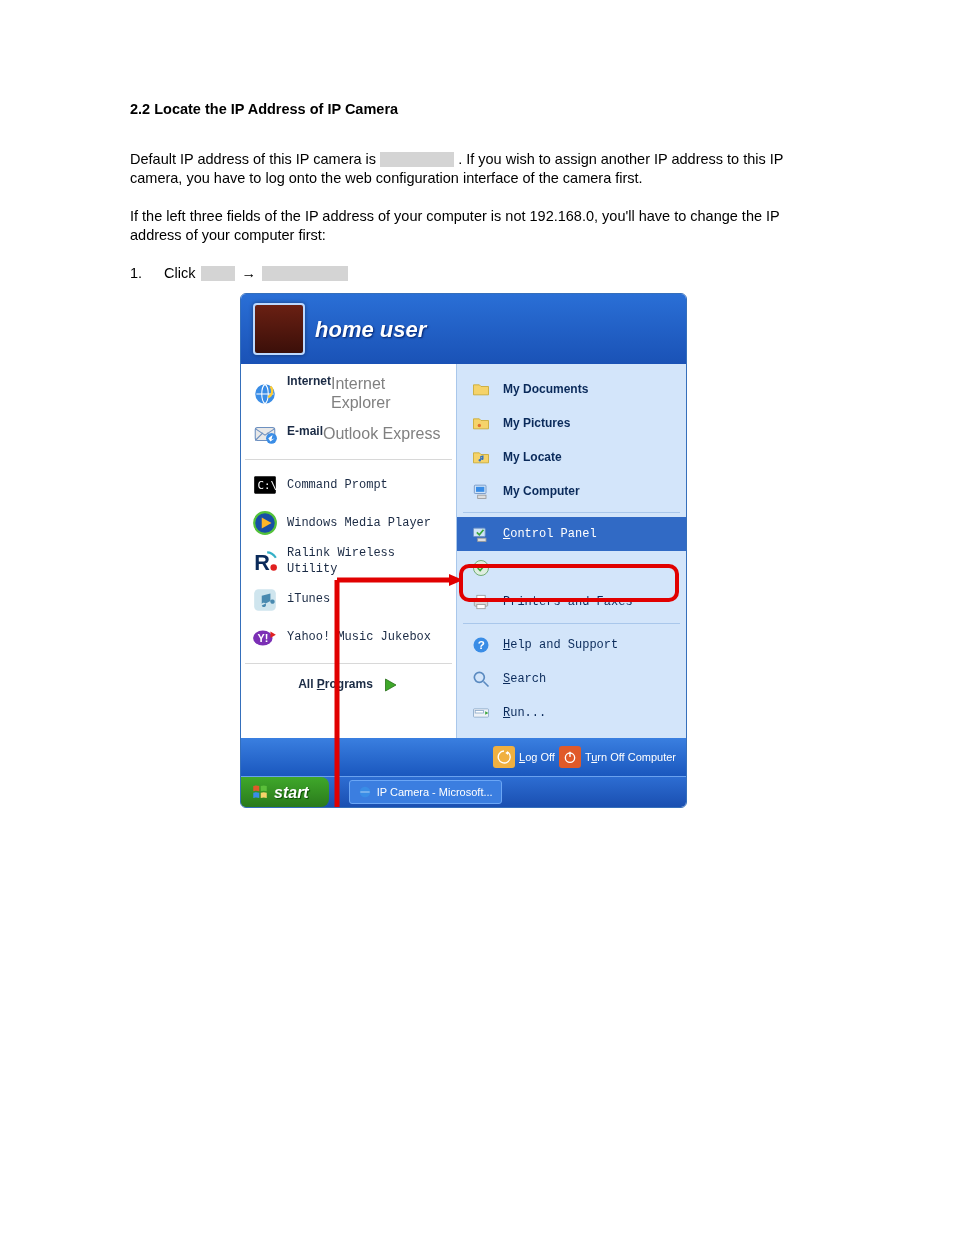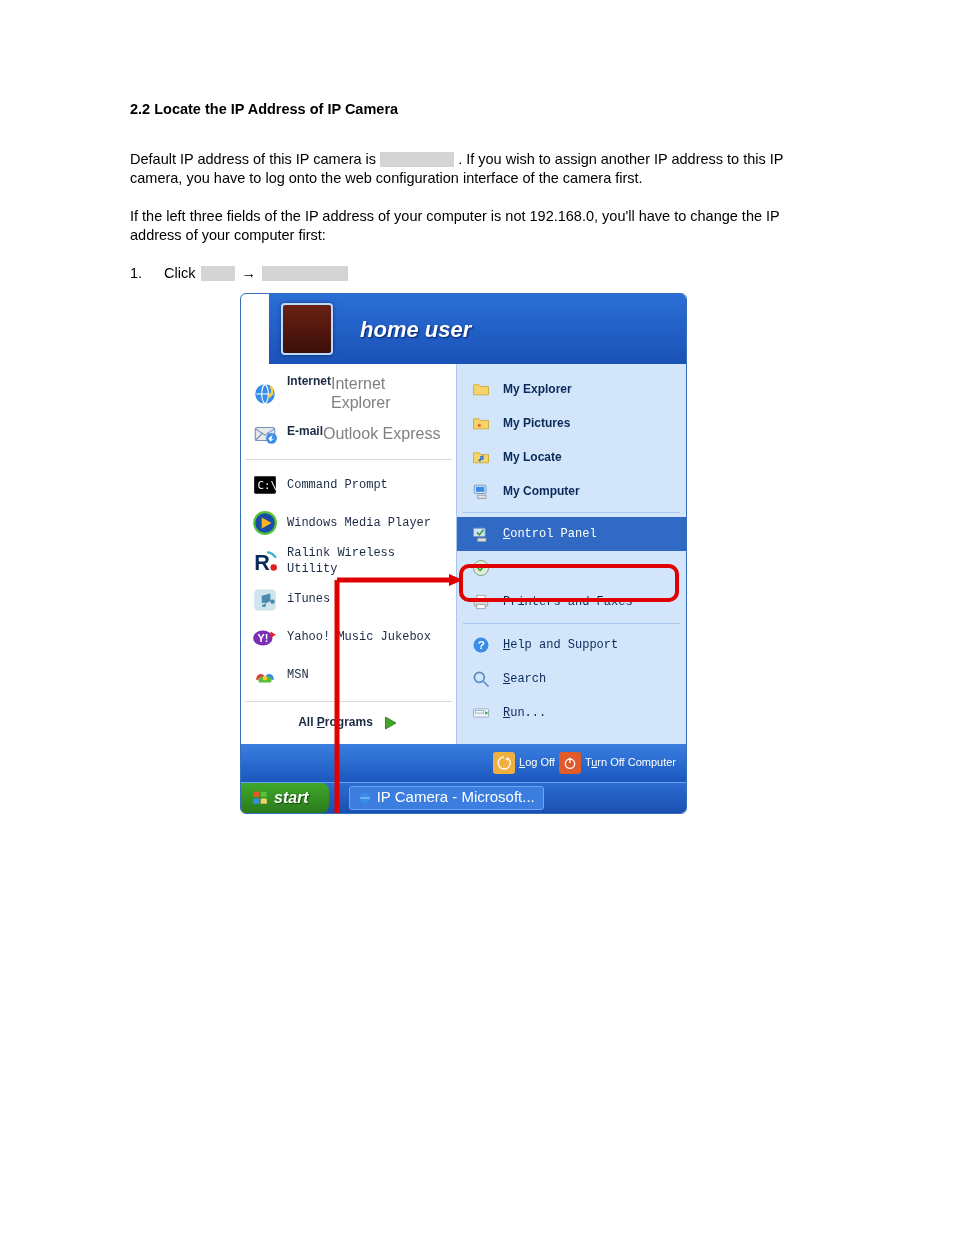--- a/index.html
+++ b/index.html
@@ -46,22 +46,21 @@
     overflow: hidden;
     position: relative;
     font-family: Tahoma, Arial, sans-serif;
   }
   .sm-header {
     height: 70px;
     background: linear-gradient(#2a6fd6, #1a52b6);
     display: flex;
     align-items: center;
     padding: 0 12px;
-    gap: 27px;
-    margin-left: 28px;
+    gap: 10px;
   }
   .sm-avatar {
     width: 48px; height: 48px;
     border: 2px solid #bcd9ff;
     border-radius: 4px;
     background: linear-gradient(#6a2013, #3b0f09);
     box-shadow: 0 0 4px rgba(0,0,0,.4);
   }
   .sm-user {
     color: #fff;
@@ -155,21 +154,21 @@
     color: #fff; font-weight: bold; font-style: italic; font-size: 16px;
     text-shadow: 1px 1px 1px #0a4a00;
   }
   .tasktab {
     margin-left: 20px;
     height: 22px;
     background: #3b7ee0;
     border: 1px solid #6ba6f5;
     border-radius: 3px;
     display: flex; align-items: center; gap: 5px;
-    padding: 0 8px; font-size: 15px; color: #fff;
+    padding: 0 8px; font-size: 11px; color: #fff;
   }
 
   .red-box {
     position: absolute;
     border: 4px solid #e10000;
     border-radius: 10px;
     pointer-events: none;
   }
   .red-arrow {
     position: absolute;
@@ -289,51 +288,39 @@
           <div class="icon">
             <svg viewBox="0 0 24 24">
                 <ellipse cx="10" cy="12" rx="9" ry="7" fill="#7b2fb5"></ellipse>
                 <text x="5" y="16" font-size="10" font-weight="bold" fill="#fff">Y!</text>
                 <path d="M17 6l5 3-5 3z" fill="#e02020"></path>
               </svg>
           </div>
           <span class="sm-label">Yahoo! Music Jukebox</span>
         </div>
 
-        <div class="sm-item">
-          <div class="icon">
-            <svg viewBox="0 0 24 24">
-                <path d="M6 18c-3-2-3-8 2-9 2-4 8-4 10 0 5 1 5 7 2 9" fill="none"></path>
-                <path d="M4 16c-1-6 6-8 8-3" fill="#e04040"></path>
-                <path d="M12 13c2-5 9-3 8 3" fill="#3a8de6"></path>
-                <path d="M7 18c-3-2 0-7 5-5 5-2 8 3 5 5z" fill="#5bbf3b"></path>
-                <circle cx="12" cy="14" r="2" fill="#ffcc33"></circle>
-              </svg>
-          </div>
-          <span class="sm-label">MSN</span>
-        </div>
 
         <div class="lsep"></div>
 
         <div class="sm-allprograms">
           <span><span>All </span><span class="under">P</span><span>rograms</span></span>
           <svg width="18" height="18" viewBox="0 0 24 24">
               <polygon points="6,4 20,12 6,20" fill="#3fa82a" stroke="#1f6a11"></polygon>
             </svg>
         </div>
       </div>
 
       <div class="sm-right">
         <div class="sm-item rsmall">
           <div class="icon small">
               <svg viewBox="0 0 24 24">
                 <path d="M3 7h7l2 2h9v10H3z" fill="#f5d36a" stroke="#c9a82f"></path>
               </svg>
             </div>
-          <span class="sm-bold">My Explorer</span>
+          <span class="sm-bold">My Documents</span>
         </div>
         <div class="sm-item rsmall">
           <div class="icon small">
               <svg viewBox="0 0 24 24">
                 <path d="M3 7h7l2 2h9v10H3z" fill="#f5d36a" stroke="#c9a82f"></path>
                 <circle cx="10" cy="15" r="2" fill="#e07030"></circle>
               </svg>
             </div>
           <span class="sm-bold">My Pictures</span>
         </div>

